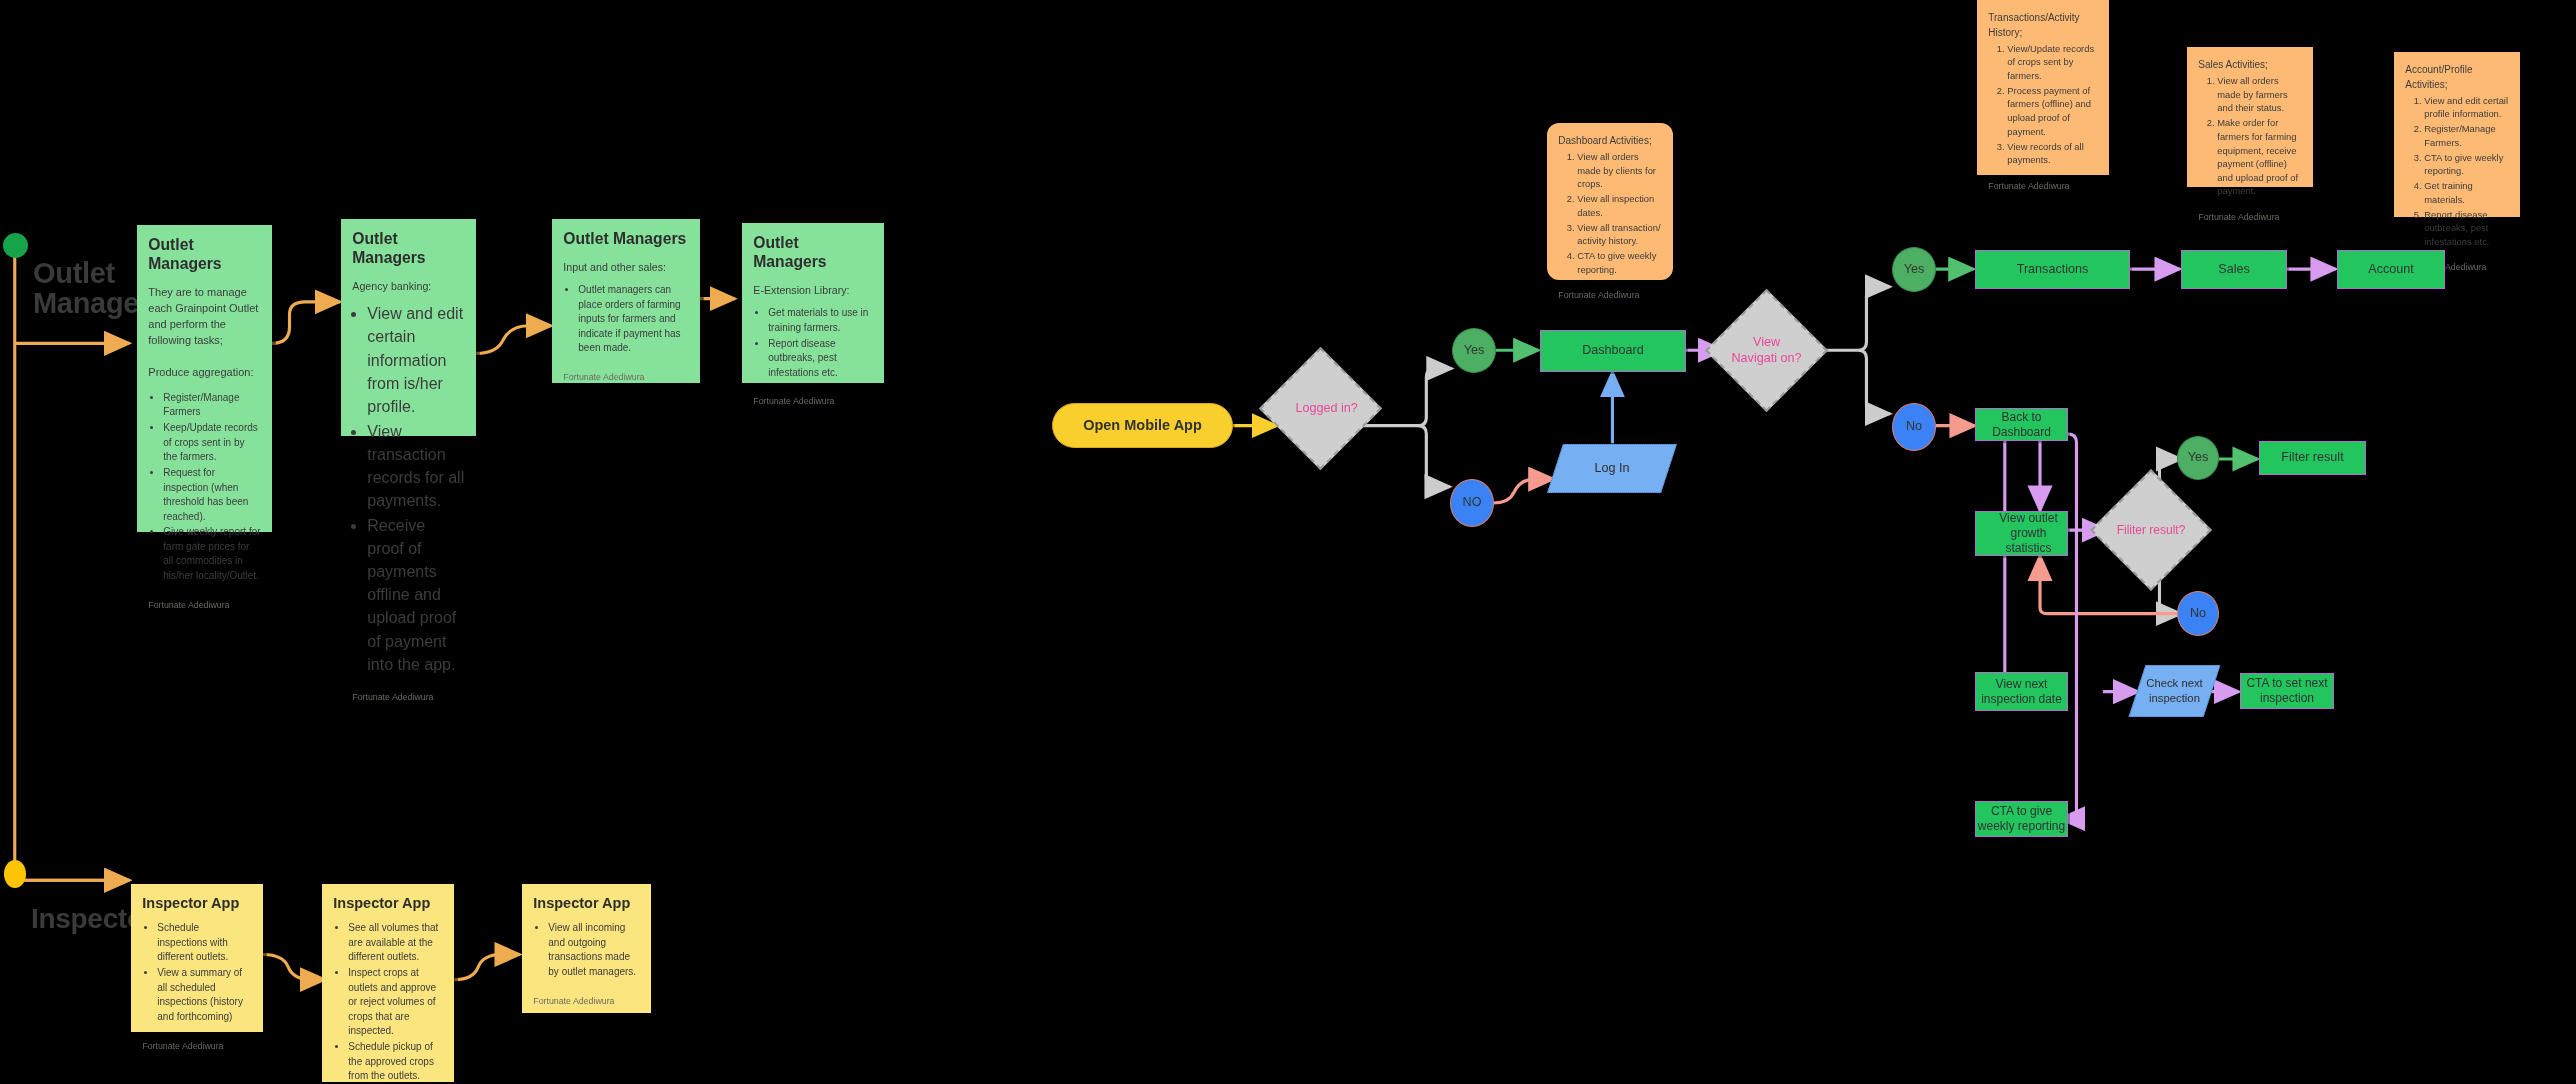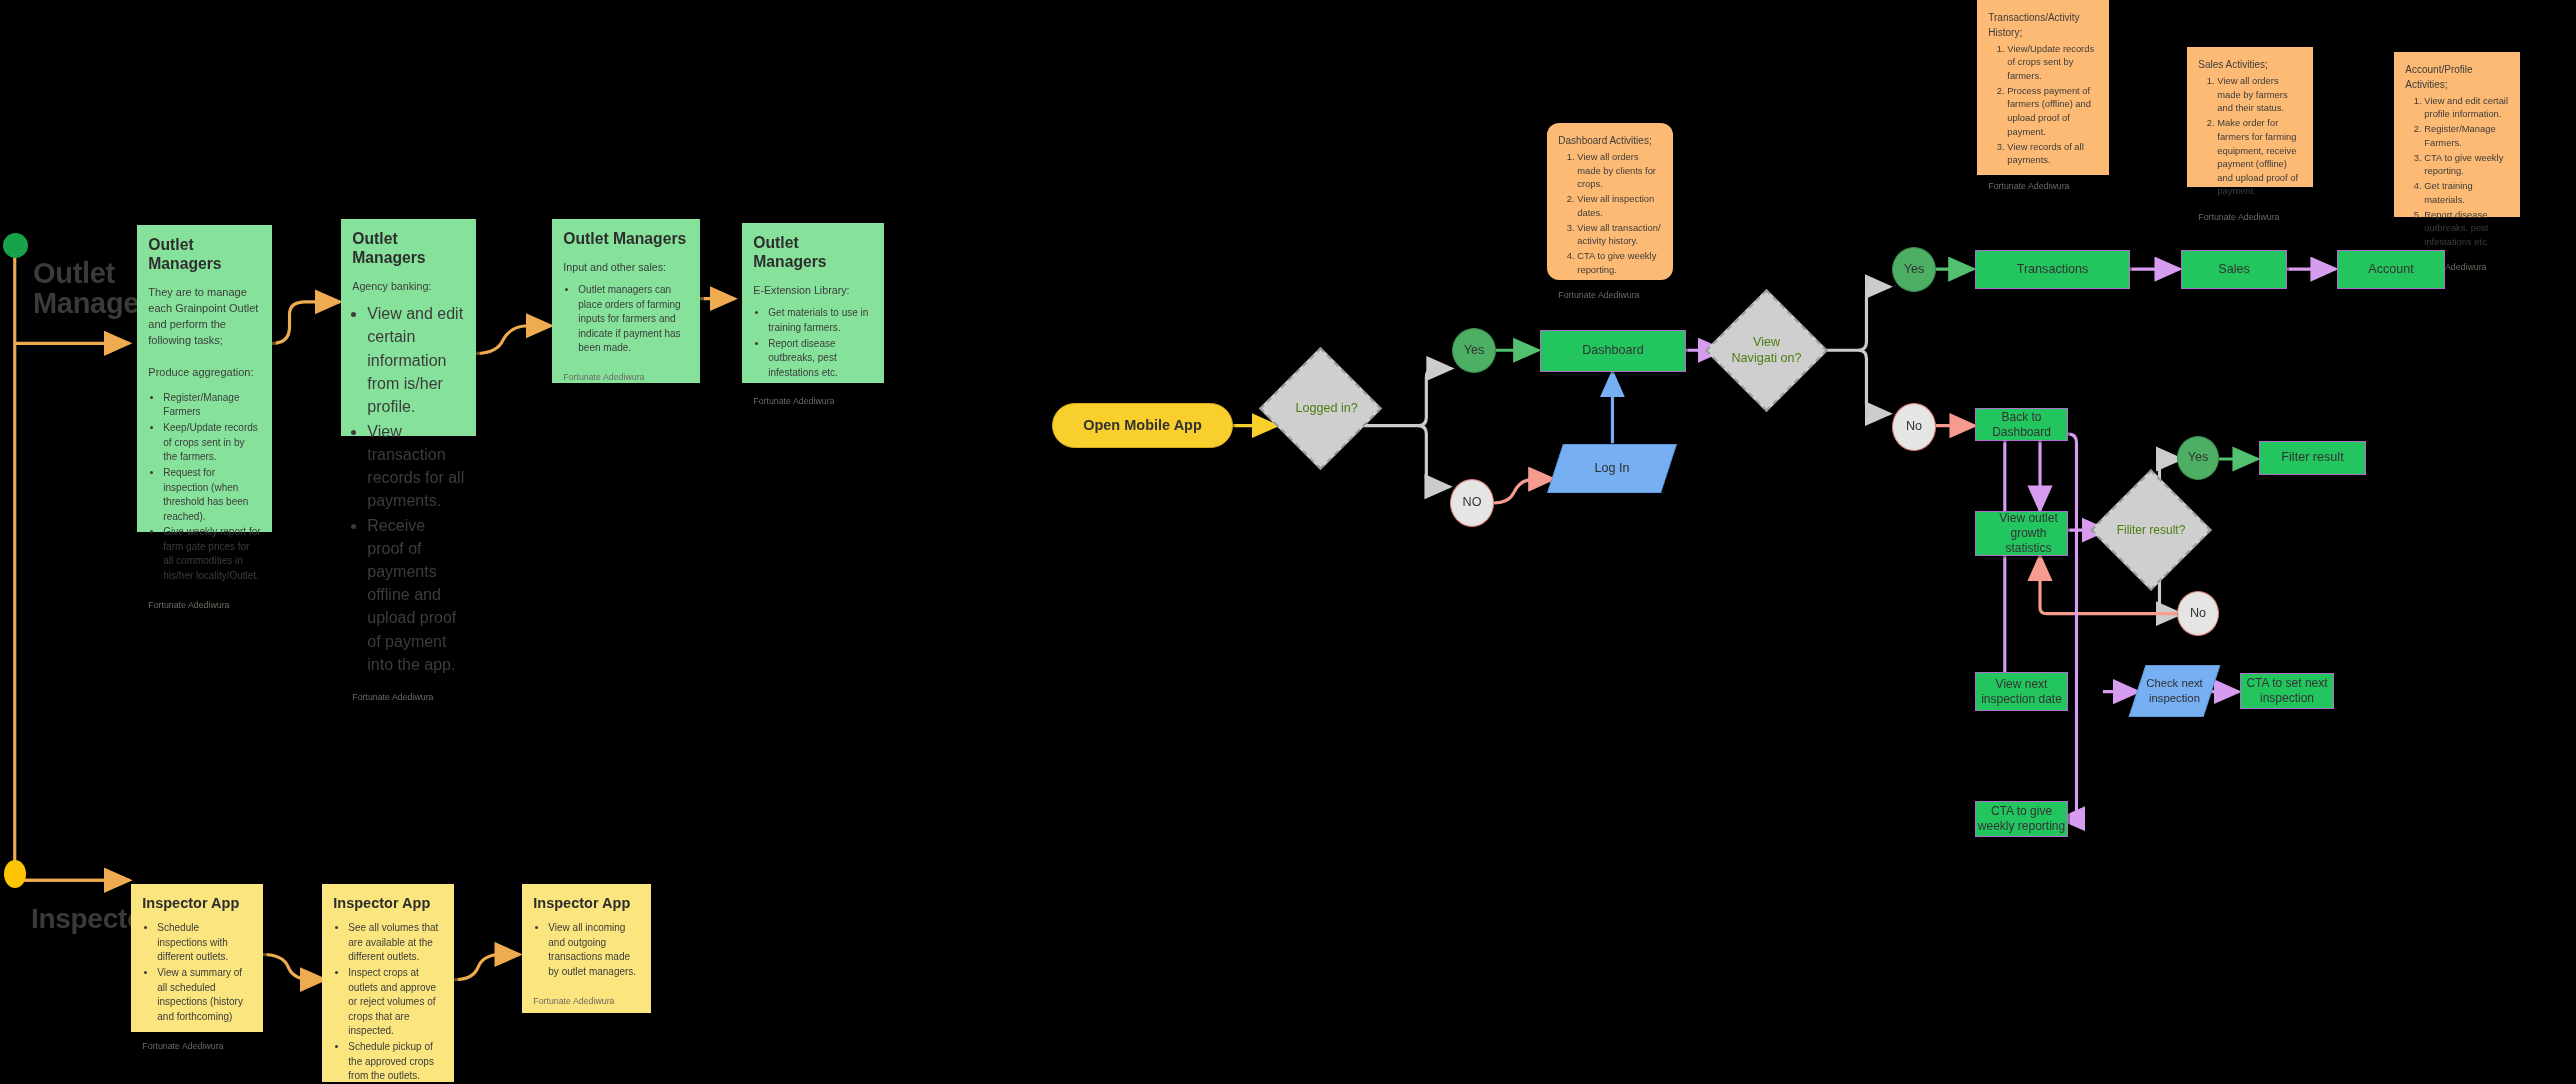--- a/index.html
+++ b/index.html
@@ -98,41 +98,41 @@
     font-weight: bold;
     font-size: 14.5px;
     box-shadow: 1.9px 1.9px 0 rgba(0,0,0,0.35);
   }
   .node.ellipse-green {
     background: #4caf63;
     border: 1.3px solid #3c8c50;
     border-radius: 50%;
   }
   .node.ellipse-red {
-    background: #e5e5e5;
+    background: #3b82f6;
     border: 1.3px solid #d97f73;
     border-radius: 50%;
   }
   .diamond {
     position: absolute;
     display: flex;
     align-items: center;
     justify-content: center;
   }
   .diamond .dshape {
     position: absolute;
     inset: 0;
     background: #cfcfcf;
     border: 2.5px dashed #9a9a9a;
     transform: rotate(45deg);
   }
   .diamond .dtext {
     position: relative;
     z-index: 2;
-    color: #4d7c0f;
+    color: #ec4899;
     font-size: 12.6px;
     line-height: 1.25;
     text-align: center;
     width: 86%;
   }
   .parallelogram {
     position: absolute;
     display: flex;
     align-items: center;
     justify-content: center;

